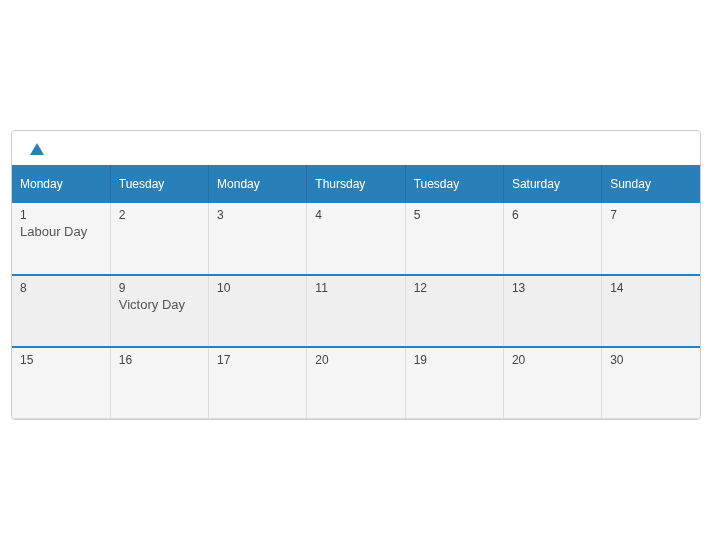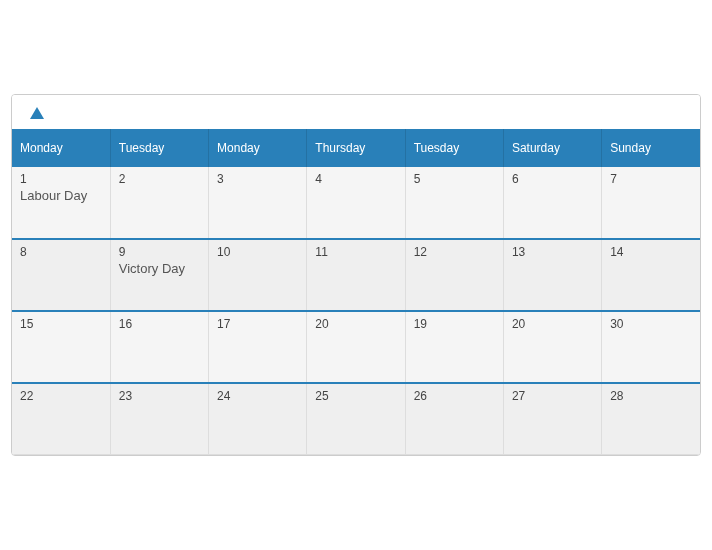--- a/index.html
+++ b/index.html
@@ -214,38 +214,15 @@
           <td>
             <span class="day-number">19</span>
           </td>
           <td>
             <span class="day-number">20</span>
           </td>
           <td>
             <span class="day-number">30</span>
           </td>
         </tr>
-        <tr class="row-divider">
-          <td>
-            <span class="day-number">22</span>
-          </td>
-          <td>
-            <span class="day-number">23</span>
-          </td>
-          <td>
-            <span class="day-number">24</span>
-          </td>
-          <td>
-            <span class="day-number">25</span>
-          </td>
-          <td>
-            <span class="day-number">26</span>
-          </td>
-          <td>
-            <span class="day-number">27</span>
-          </td>
-          <td>
-            <span class="day-number">28</span>
-          </td>
-        </tr>
       </tbody>
   </table>
 </div>
 
 </body></html>

